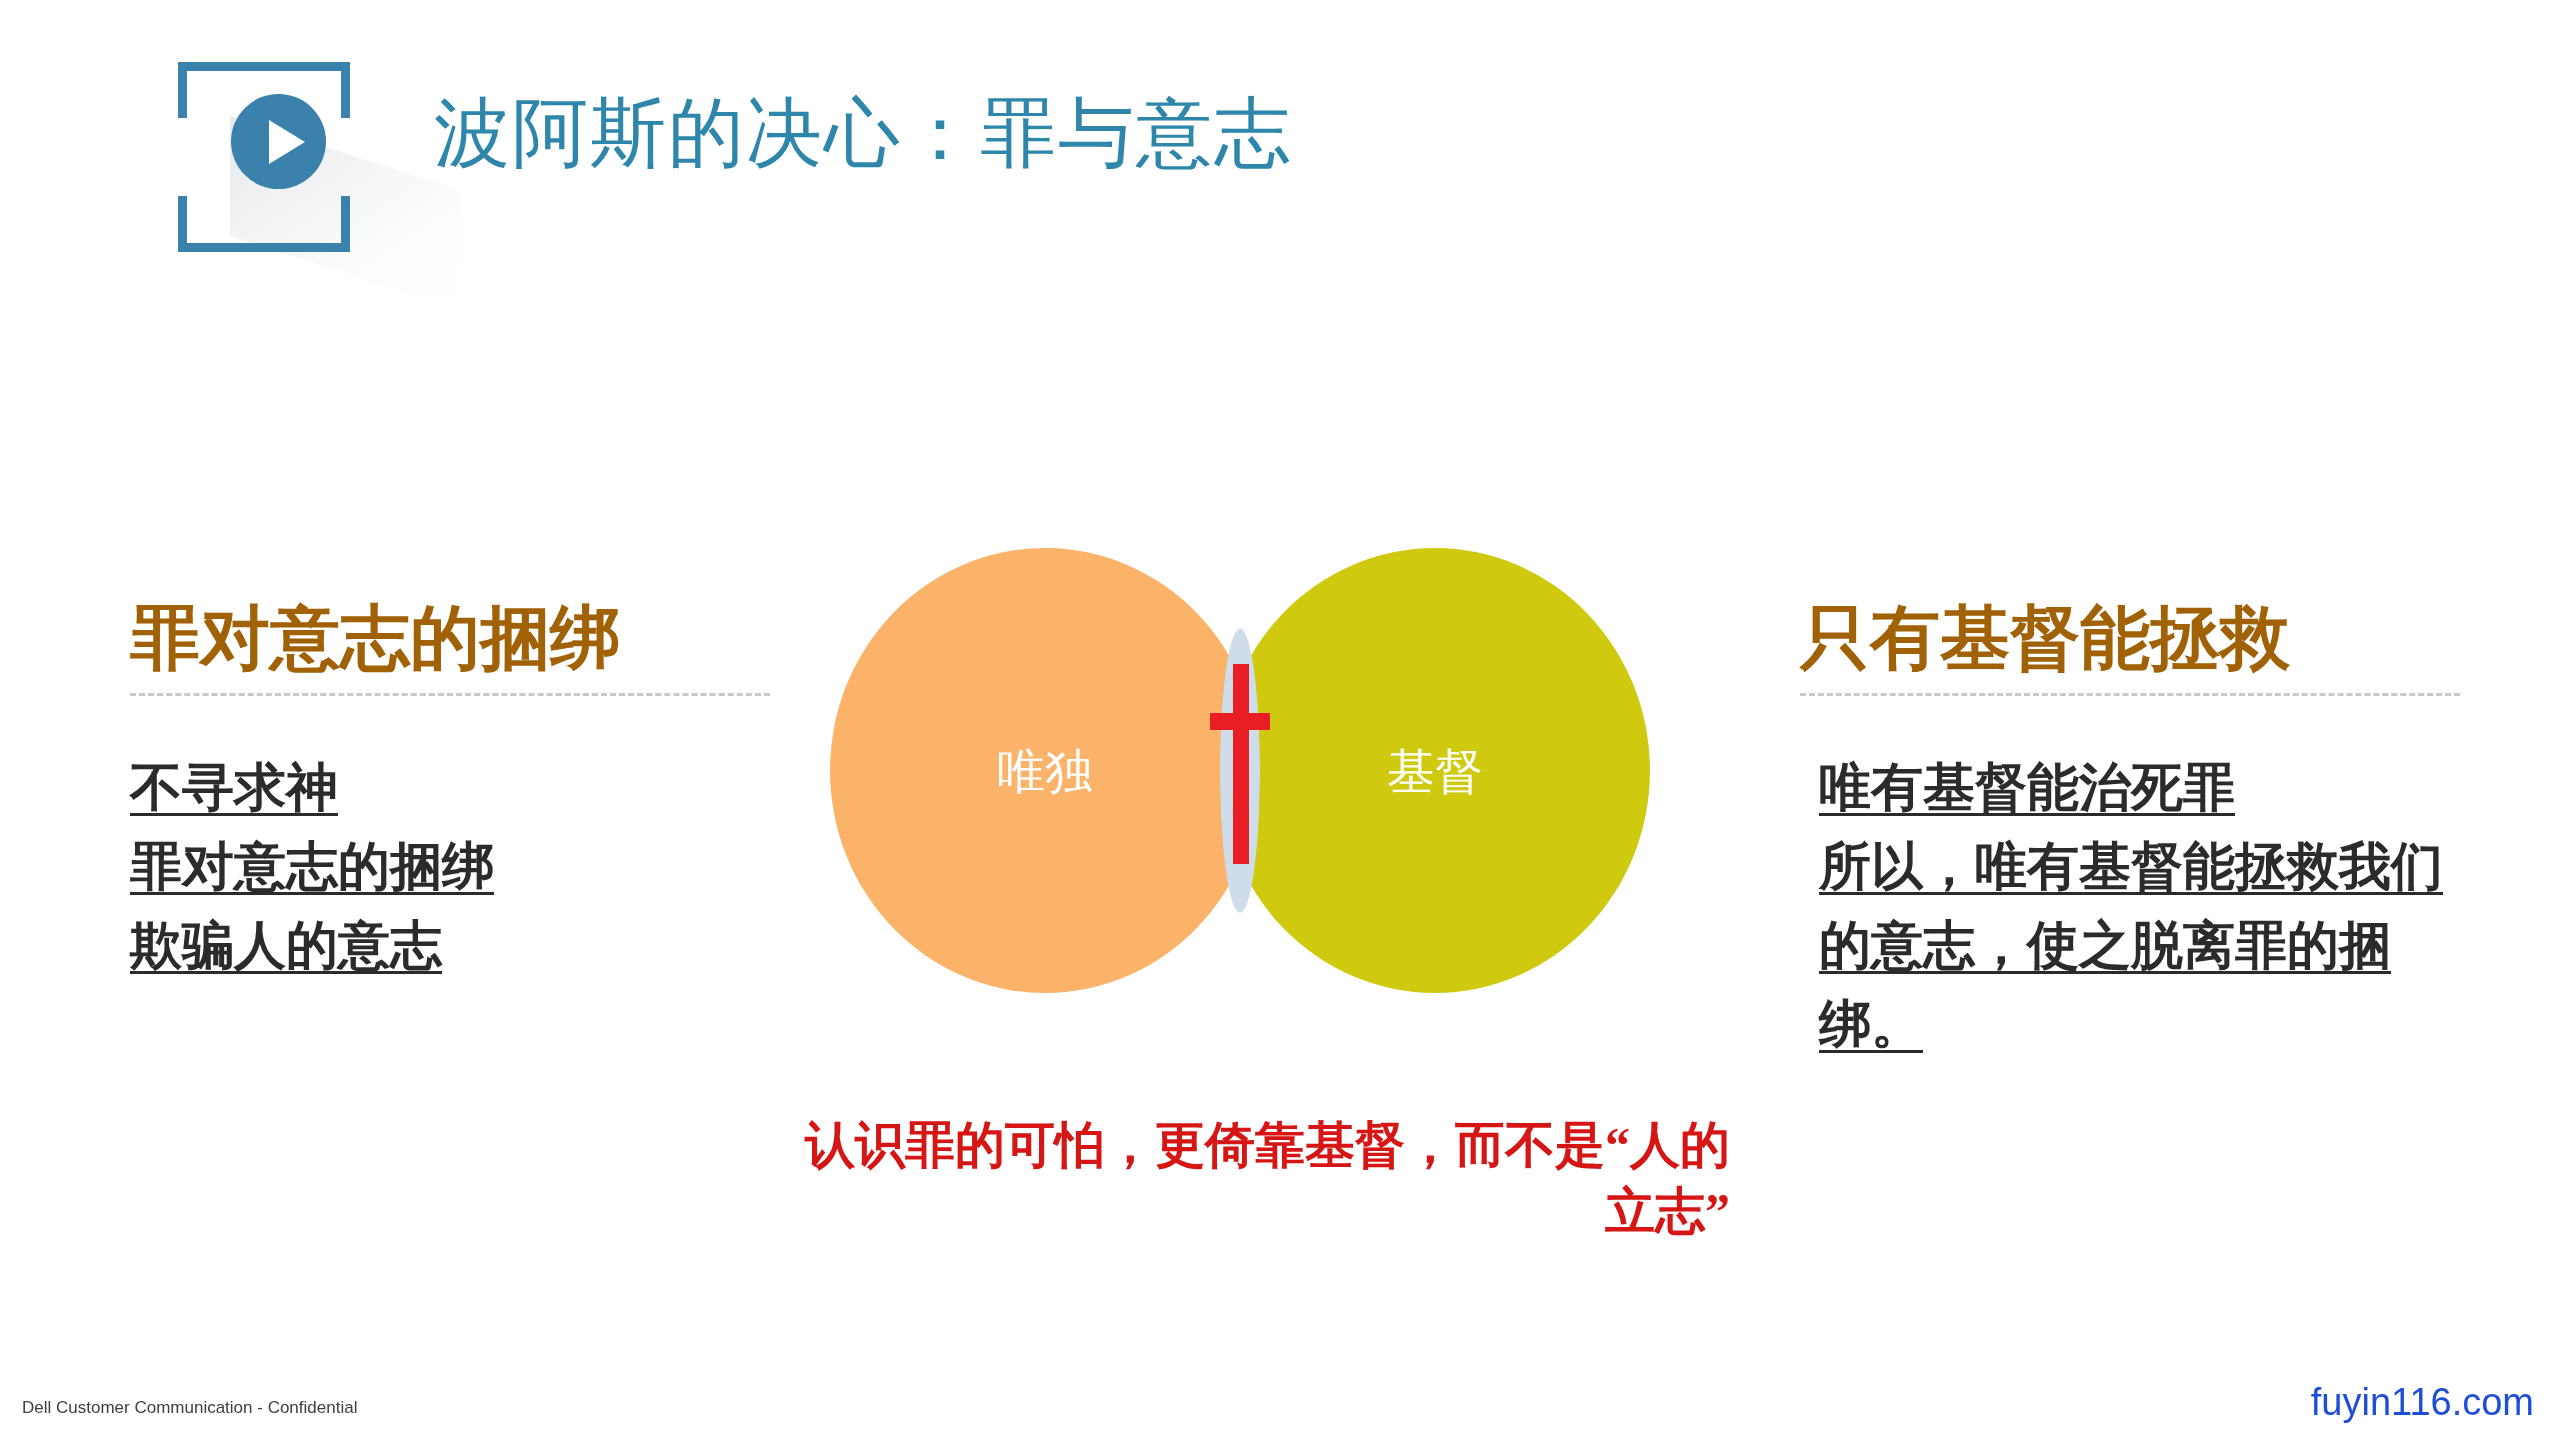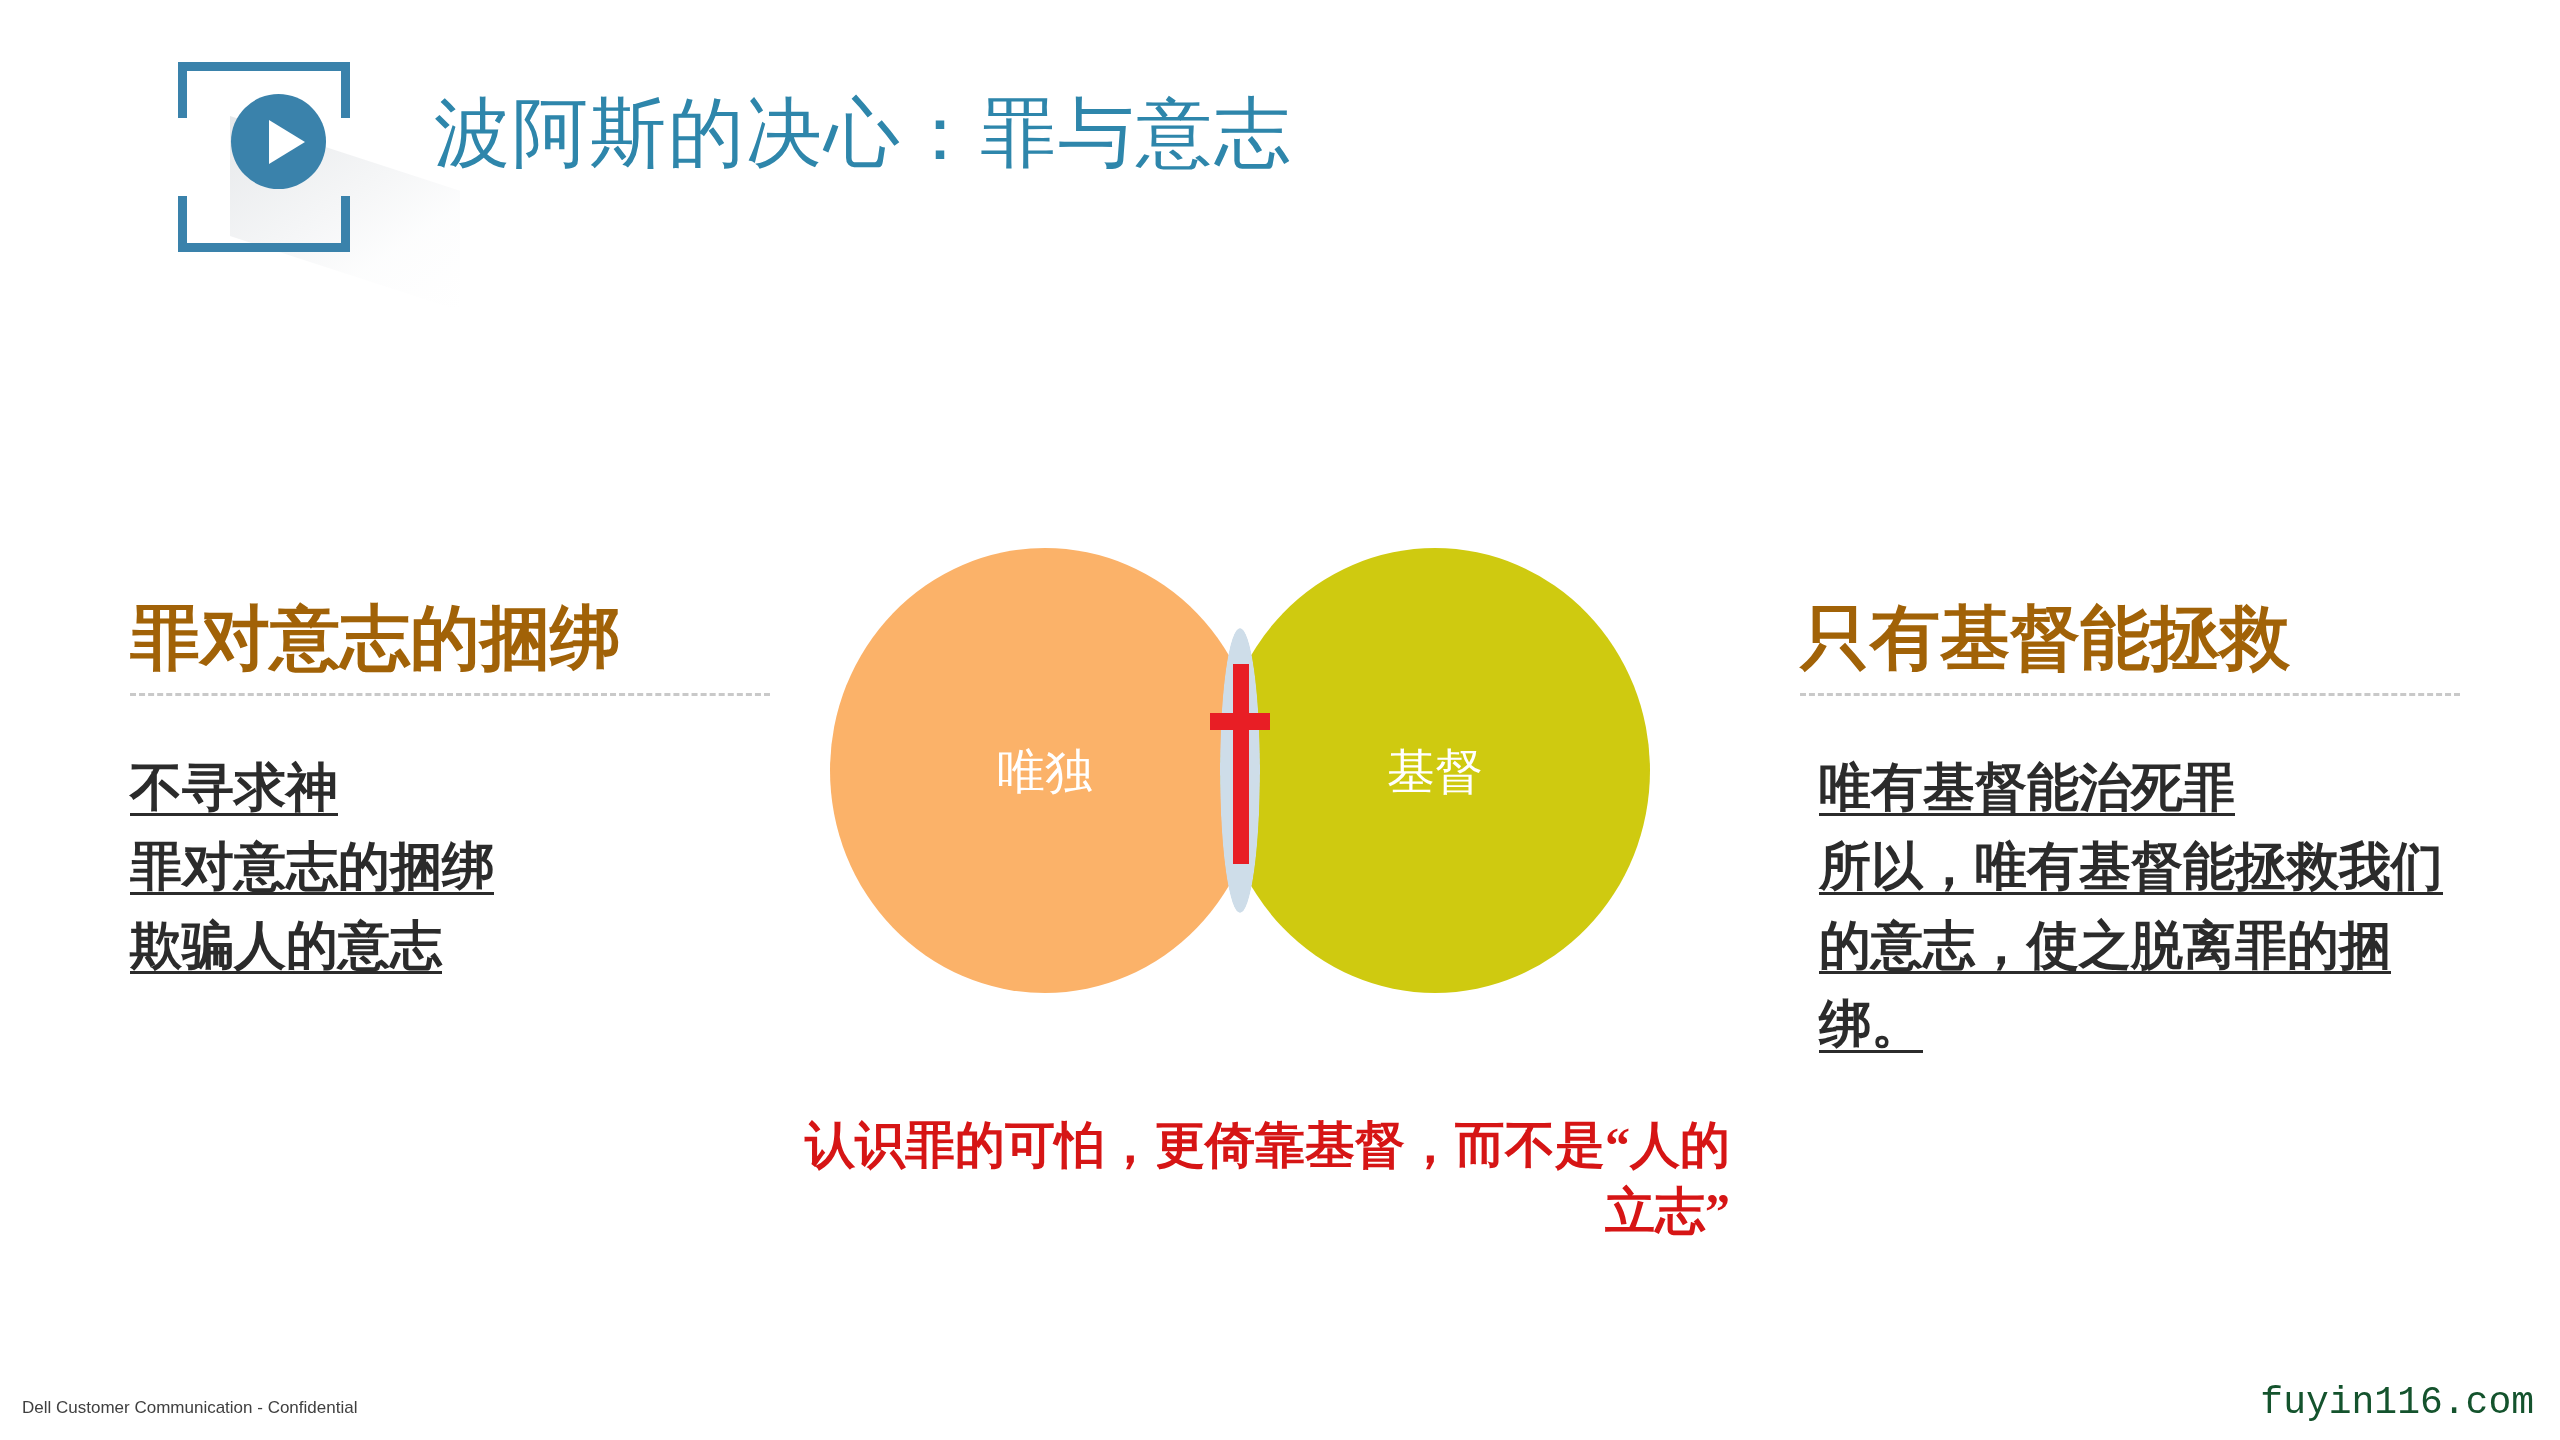--- a/index.html
+++ b/index.html
@@ -222,22 +222,22 @@
     bottom: 22px;
     font-size: 17px;
     color: #404040;
     font-family: "Liberation Sans", "DejaVu Sans", sans-serif;
   }
   #footer-right {
     position: absolute;
     right: 26px;
     bottom: 16px;
     font-size: 38px;
-    color: #14532d;
-    font-family: Liberation Mono, monospace;
+    color: #1d4ed8;
+    font-family: Liberation Sans, sans-serif;
   }
 </style>
 </head>
 <body>
 
 <div id="header">
 
   <div id="logo">
     <div class="shadow"></div>
     <div class="bracket">

